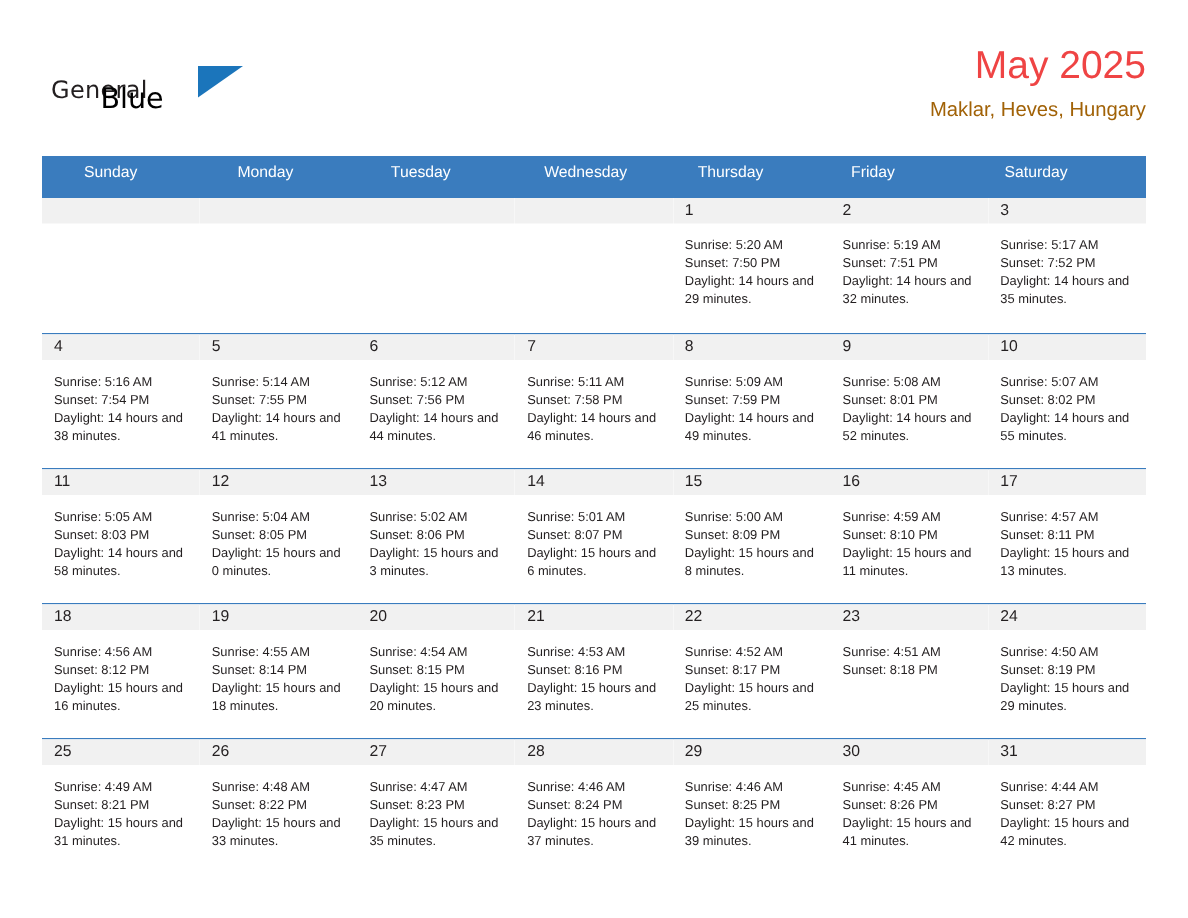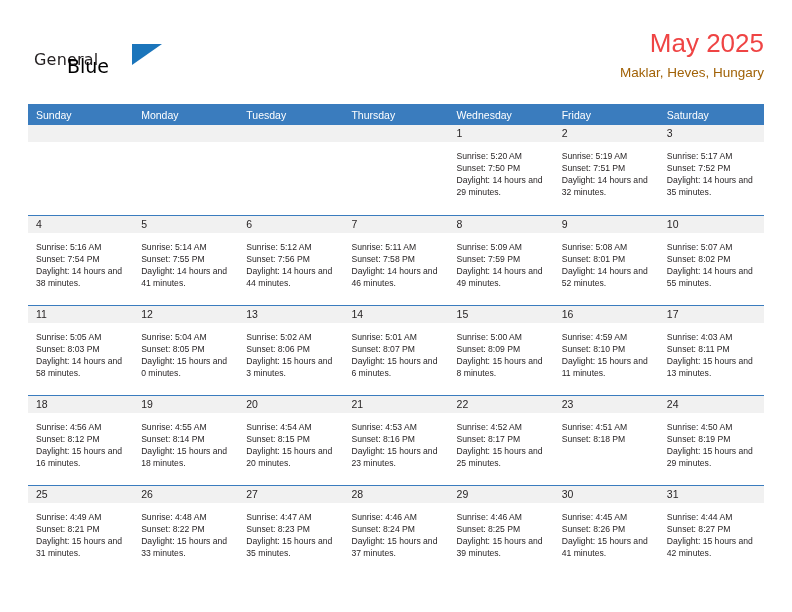--- a/index.html
+++ b/index.html
@@ -86,21 +86,22 @@
   
   .calendar {
     position: absolute;
     left: 28px;
     top: 104px;
     width: 736px;
   }
   .weekday-row {
     display: flex;
     background: #3a7cbe;
-    height: 21px;
+    height: 28px;
+    padding-left: 20px;
   }
   .weekday {
     flex: 1 1 0;
     color: #ffffff;
     font-size: 10.5px;
     line-height: 22px;
     padding-left: 8px;
     box-sizing: border-box;
     white-space: nowrap;
   }
@@ -164,22 +165,22 @@
     </div>
 
   </div>
 
   <div class="calendar">
 
     <div class="weekday-row">
       <div class="weekday">Sunday</div>
       <div class="weekday">Monday</div>
       <div class="weekday">Tuesday</div>
+      <div class="weekday">Wednesday</div>
       <div class="weekday">Thursday</div>
-      <div class="weekday">Wednesday</div>
       <div class="weekday">Friday</div>
       <div class="weekday">Saturday</div>
     </div>
 
     <div id="weeks-container">
         <div class="week">
           <div class="daycell empty">
             <div class="datenum"></div>
           </div>
           <div class="daycell empty">
@@ -319,21 +320,21 @@
             <div class="datenum">16</div>
             <div class="details">
               <div>Sunrise: 4:59 AM</div>
               <div>Sunset: 8:10 PM</div>
               <div class="daylight-wrap">Daylight: 15 hours and 11 minutes.</div>
             </div>
           </div>
           <div class="daycell">
             <div class="datenum">17</div>
             <div class="details">
-              <div>Sunrise: 4:03 AM</div>
+              <div>Sunrise: 4:57 AM</div>
               <div>Sunset: 8:11 PM</div>
               <div class="daylight-wrap">Daylight: 15 hours and 13 minutes.</div>
             </div>
           </div>
         </div>
         <div class="week">
           <div class="daycell">
             <div class="datenum">18</div>
             <div class="details">
               <div>Sunrise: 4:56 AM</div>

